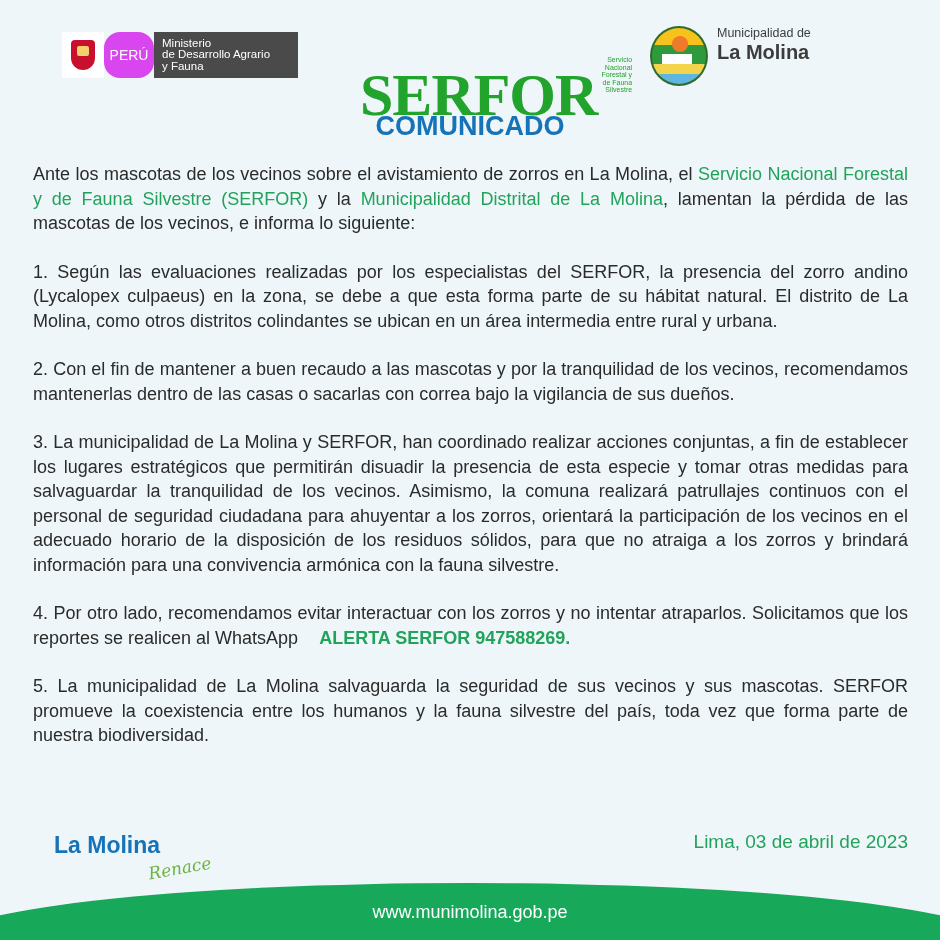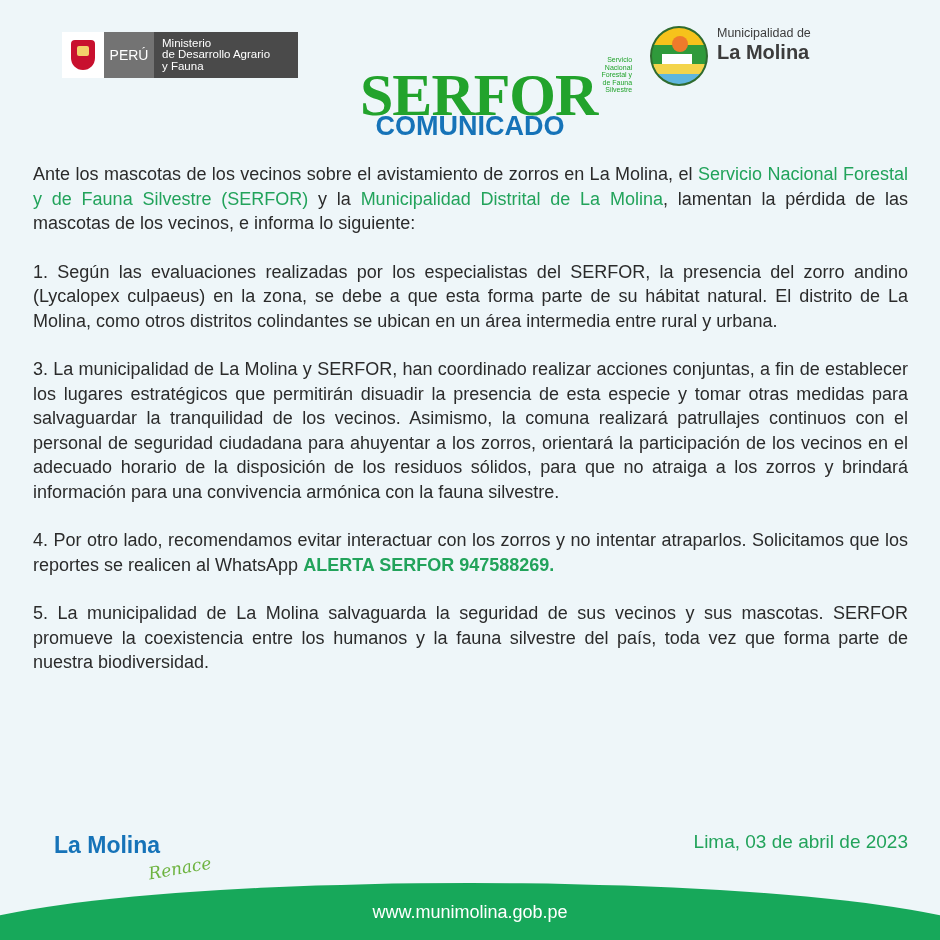--- a/index.html
+++ b/index.html
@@ -2,37 +2,37 @@
 <html><head>
 <meta charset="utf-8">
 <style>
   html,body{margin:0;padding:0;}
   body{width:940px;height:940px;overflow:hidden;background:#eef6f9;position:relative;font-family:"Liberation Sans",sans-serif;color:#2b2b2b;}
   .logos{position:absolute;top:26px;left:0;width:940px;height:60px;}
   .minag{position:absolute;left:62px;top:6px;height:46px;display:flex;align-items:stretch;}
   .coat{width:42px;height:46px;background:#fff;display:flex;align-items:center;justify-content:center;}
   .coat .shield{width:24px;height:30px;background:#c8102e;border-radius:4px 4px 12px 12px;position:relative;}
   .coat .shield:after{content:"";position:absolute;left:6px;top:6px;width:12px;height:10px;background:#f2d06b;border-radius:2px;}
-  .peru{background:#737373;color:#fff;font-size:14px;width:50px;display:flex;align-items:center;justify-content:center;}
+  .peru{background:#d946ef;color:#fff;font-size:14px;width:50px;display:flex;align-items:center;justify-content:center;border-radius:16px;}
   .min-text{background:#4a4a4a;color:#fff;font-size:11.5px;line-height:11.5px;padding:4px 8px;width:128px;display:flex;flex-direction:column;justify-content:center;}
   .serfor{position:absolute;left:360px;top:4px;display:flex;align-items:center;}
   .serfor-word{font-family:"Liberation Serif",serif;font-weight:bold;color:#22a32c;font-size:60px;letter-spacing:-1px;line-height:50px;margin-top:40px;}
   .serfor-sub{color:#22a32c;font-size:7px;line-height:7.5px;margin-left:4px;text-align:right;}
   .molina{position:absolute;left:650px;top:0;display:flex;align-items:flex-start;}
   .emblem{width:54px;height:56px;border-radius:50%;background:linear-gradient(#f6c21b 0 30%,#2f9a3b 30% 65%,#f4d44b 65% 82%,#5fb6de 82%);border:2px solid #2f6b2f;position:relative;overflow:hidden;}
   .emblem .sun{position:absolute;left:20px;top:8px;width:16px;height:16px;border-radius:50%;background:#ef7a2b;}
   .emblem .house{position:absolute;left:10px;top:26px;width:30px;height:10px;background:#fff;}
   .molina-text{margin-left:9px;color:#3c3c3c;}
   .molina-small{font-size:12.5px;line-height:15px;}
   .molina-big{font-size:20px;font-weight:bold;line-height:22px;}
   .title{position:absolute;top:111px;left:0;width:940px;text-align:center;color:#1673b8;font-weight:bold;font-size:27px;}
   .body{position:absolute;left:33px;top:162px;width:875px;font-size:18px;line-height:24.5px;text-align:justify;}
   .body p{margin:0 0 24px 0;}
   .green{color:#22a35b;}
-  .bold-green{color:#22a35b;font-weight:bold;}
+  .bold-green{color:#22a35b;font-weight:bold;margin-left:16px;}
   .footer-logo{position:absolute;left:54px;top:832px;}
   .footer-logo .lm{color:#1673b8;font-weight:bold;font-size:23px;}
   .footer-logo .ren{position:absolute;left:94px;top:26px;color:#6db33f;font-style:italic;font-family:"DejaVu Serif",serif;font-size:17px;transform:rotate(-10deg);}
   .date{position:absolute;right:32px;top:831px;color:#22a35b;font-size:19px;}
   .wave{position:absolute;left:-60px;top:883px;width:1060px;height:140px;background:#17a85a;border-radius:50% 50% 0 0/60px 60px 0 0;}
   .url{position:absolute;top:902px;left:0;width:940px;text-align:center;color:#fff;font-size:18px;}
 </style>
 </head>
 <body>
 
@@ -68,20 +68,21 @@
       <div class="molina-big">La Molina</div>
     </div>
   </div>
 </div>
 
 <div class="title">COMUNICADO</div>
 
 <div class="body">
   <p><span>Ante los mascotas de los vecinos sobre el avistamiento de zorros en La Molina, el </span><span class="green">Servicio Nacional Forestal y de Fauna Silvestre (SERFOR)</span><span> y la </span><span class="green">Municipalidad Distrital de La Molina</span><span>, lamentan la pérdida de las mascotas de los vecinos, e informa lo siguiente:</span></p>
   <p>1.  Según las evaluaciones realizadas por los especialistas del SERFOR, la presencia del zorro andino (Lycalopex culpaeus) en la zona, se debe a que esta forma parte de su hábitat natural. El distrito de La Molina, como otros distritos colindantes se ubican en un área intermedia entre rural y urbana.</p>
+  <p>2.  Con el fin de mantener a buen recaudo a las mascotas y por la tranquilidad de los vecinos, recomendamos mantenerlas dentro de las casas o sacarlas con correa bajo la vigilancia de sus dueños.</p>
   <p>3.  La municipalidad de La Molina y SERFOR, han coordinado realizar acciones conjuntas, a fin de establecer los lugares estratégicos que permitirán disuadir la presencia de esta especie y tomar otras medidas para salvaguardar la tranquilidad de los vecinos. Asimismo, la comuna realizará patrullajes continuos con el personal de seguridad ciudadana para ahuyentar a los zorros, orientará la participación de los vecinos en el adecuado horario de la disposición de los residuos sólidos, para que no atraiga a los zorros y brindará información para una convivencia armónica con la fauna silvestre.</p>
   <p><span>4.  Por otro lado, recomendamos evitar interactuar con los zorros y no intentar atraparlos. Solicitamos que los reportes se realicen al WhatsApp </span><span class="bold-green">ALERTA SERFOR 947588269.</span></p>
   <p>5.  La municipalidad de La Molina salvaguarda la seguridad de sus vecinos y sus mascotas. SERFOR promueve la coexistencia entre los humanos y la fauna silvestre del país, toda vez que forma parte de nuestra biodiversidad.</p>
 </div>
 
 <div class="footer-logo">
   <span class="lm">La Molina</span>
   <span class="ren">Renace</span>
 </div>
 <div class="date">Lima, 03 de abril de 2023</div>

